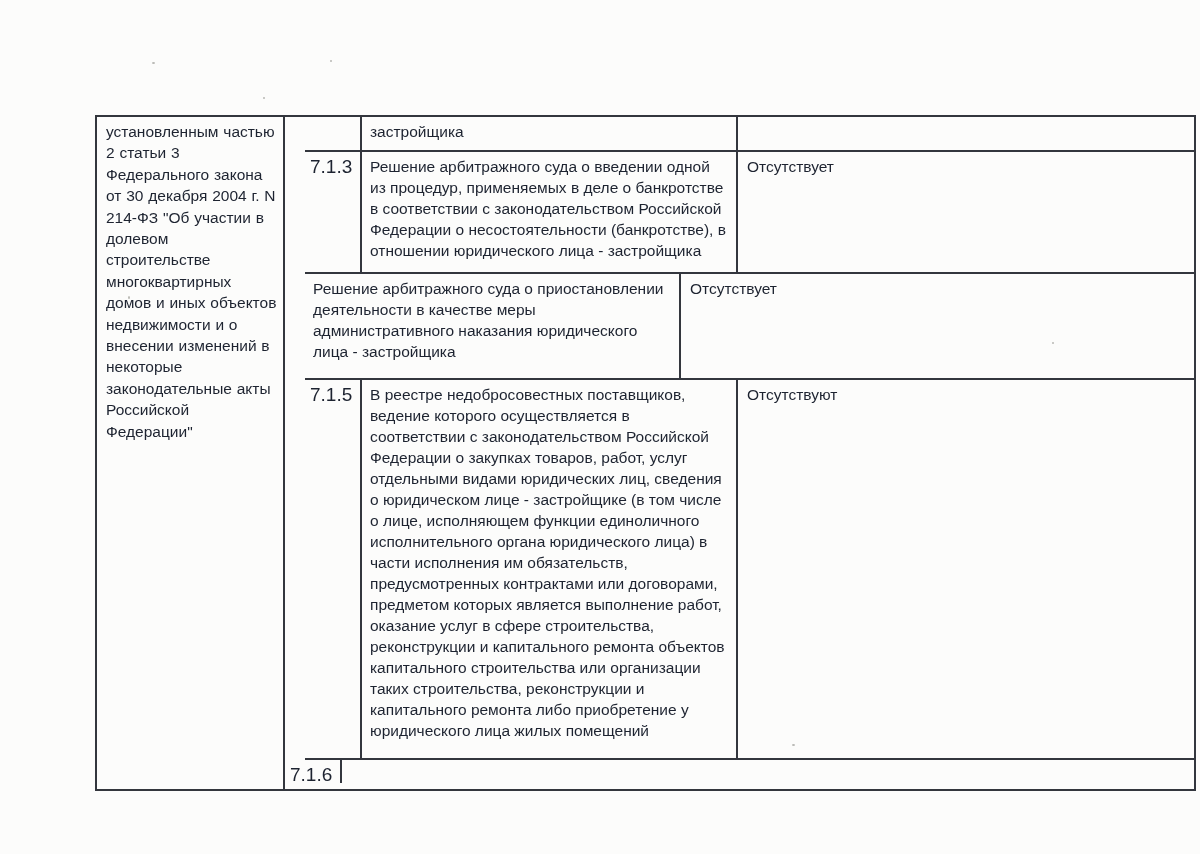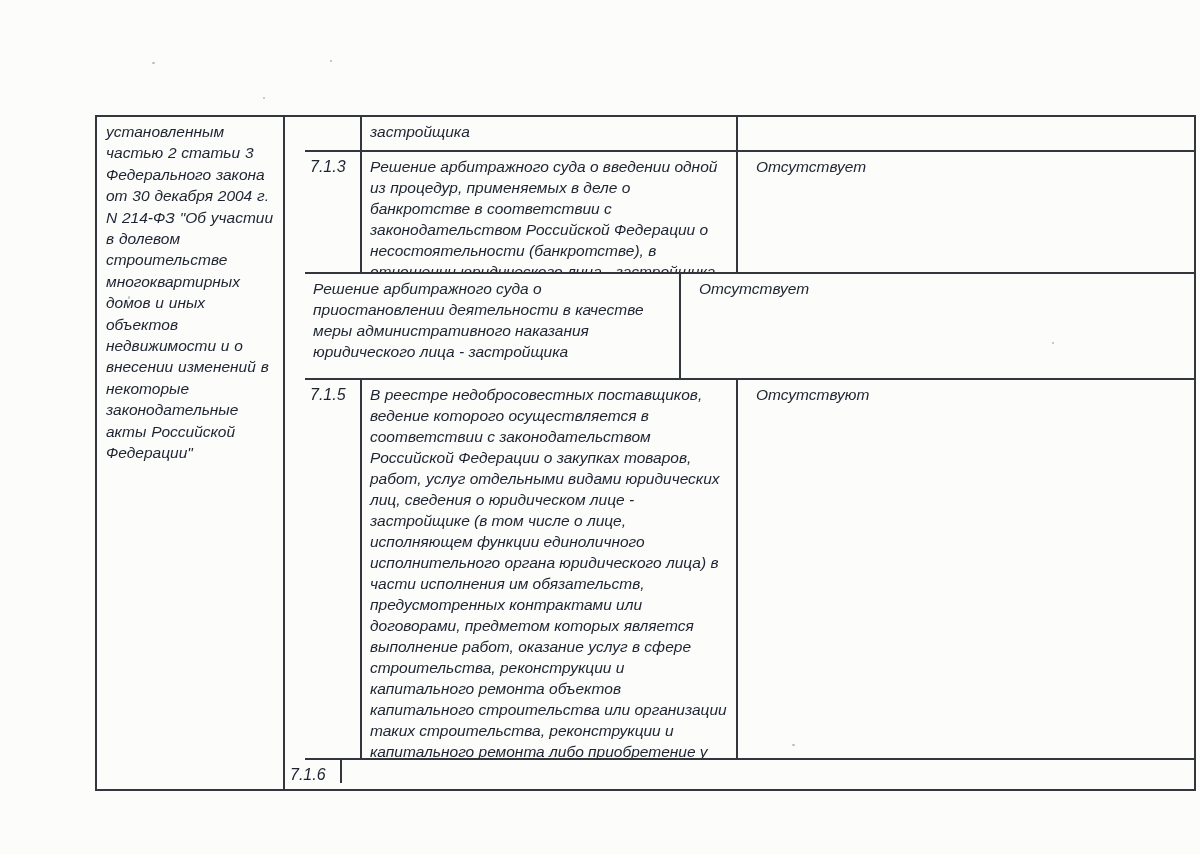--- a/index.html
+++ b/index.html
@@ -8,21 +8,20 @@
     background: #e9e9e7;
     font-family: "Liberation Sans", sans-serif;
   }
   .page {
     position: relative;
     width: 1200px;
     height: 854px;
     background: #fcfcfb;
     overflow: hidden;
     color: #1d2330;
-    font-style: italic;
   }
   .doc-table {
     position: absolute;
     left: 95px;
     top: 115px;
     width: 1101px;
     height: 676px;
     border: 2px solid #33363d;
   }
   .col-left {
@@ -53,31 +52,31 @@
   .row-4 { top: 643px; height: 31px; flex-direction: column; }
   .cell {
     padding: 4px 8px 4px 8px;
     font-size: 15.5px;
     line-height: 21px;
     overflow: hidden;
   }
   .cell.num {
     width: 57px;
     border-right: 2px solid #33363d;
-    font-size: 16px;
+    font-size: 19px;
     padding-left: 5px;
     padding-right: 2px;
   }
   .cell.desc {
     width: 376px;
     border-right: 2px solid #33363d;
   }
   .cell.status {
     flex: 1;
-    padding-left: 18px;
+    padding-left: 9px;
   }
   
   .speck { position: absolute; background: #b9b9b4; border-radius: 50%; }
   .s1 { left: 152px; top: 62px;  width: 3px; height: 2px; }
   .s2 { left: 263px; top: 97px;  width: 2px; height: 2px; }
   .s3 { left: 330px; top: 60px;  width: 2px; height: 2px; }
   .s4 { left: 792px; top: 744px; width: 3px; height: 2px; }
   .s5 { left: 1052px; top: 342px; width: 2px; height: 2px; }
   .s6 { left: 128px; top: 296px; width: 2px; height: 3px; }
 </style>

